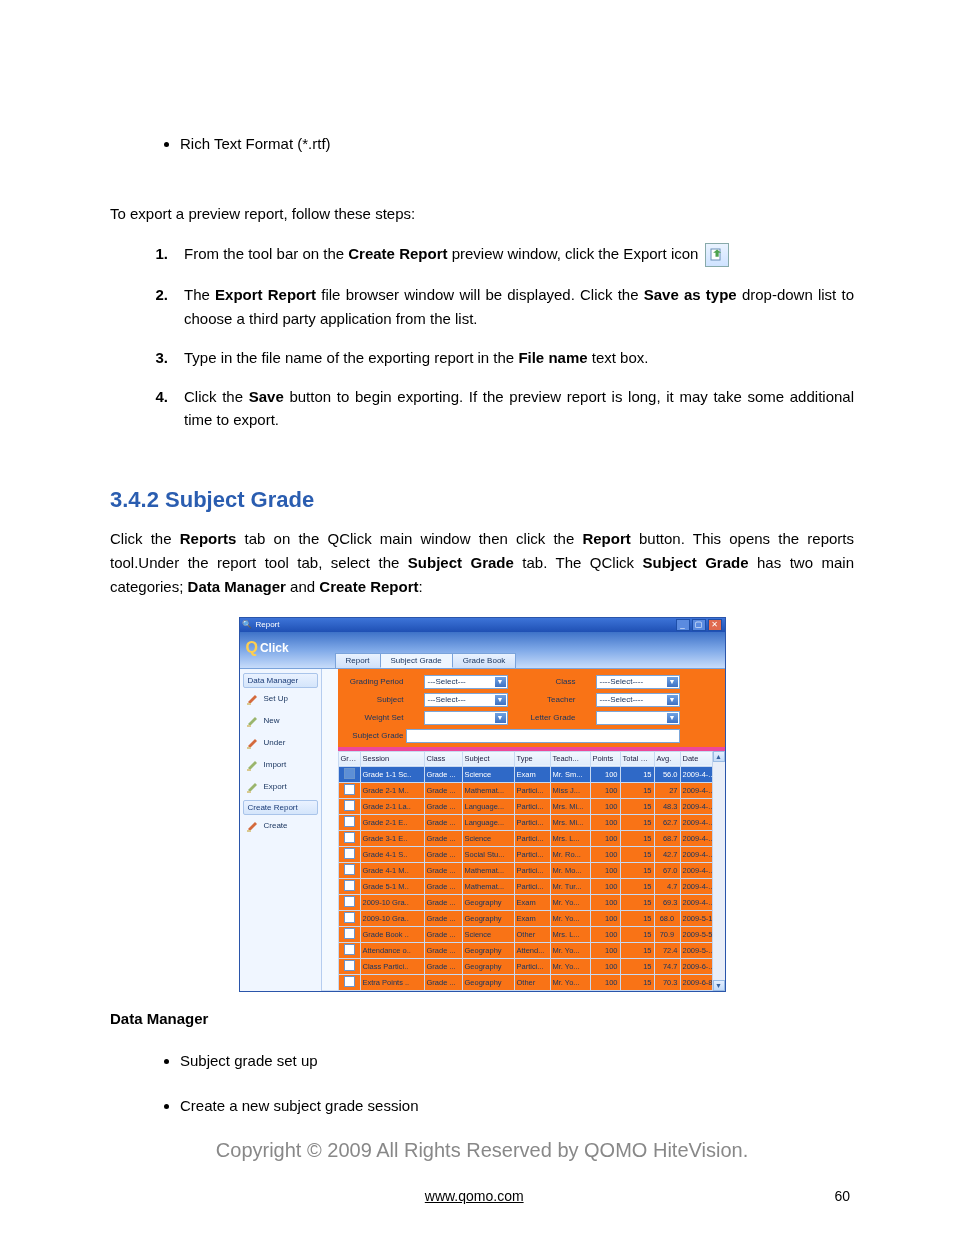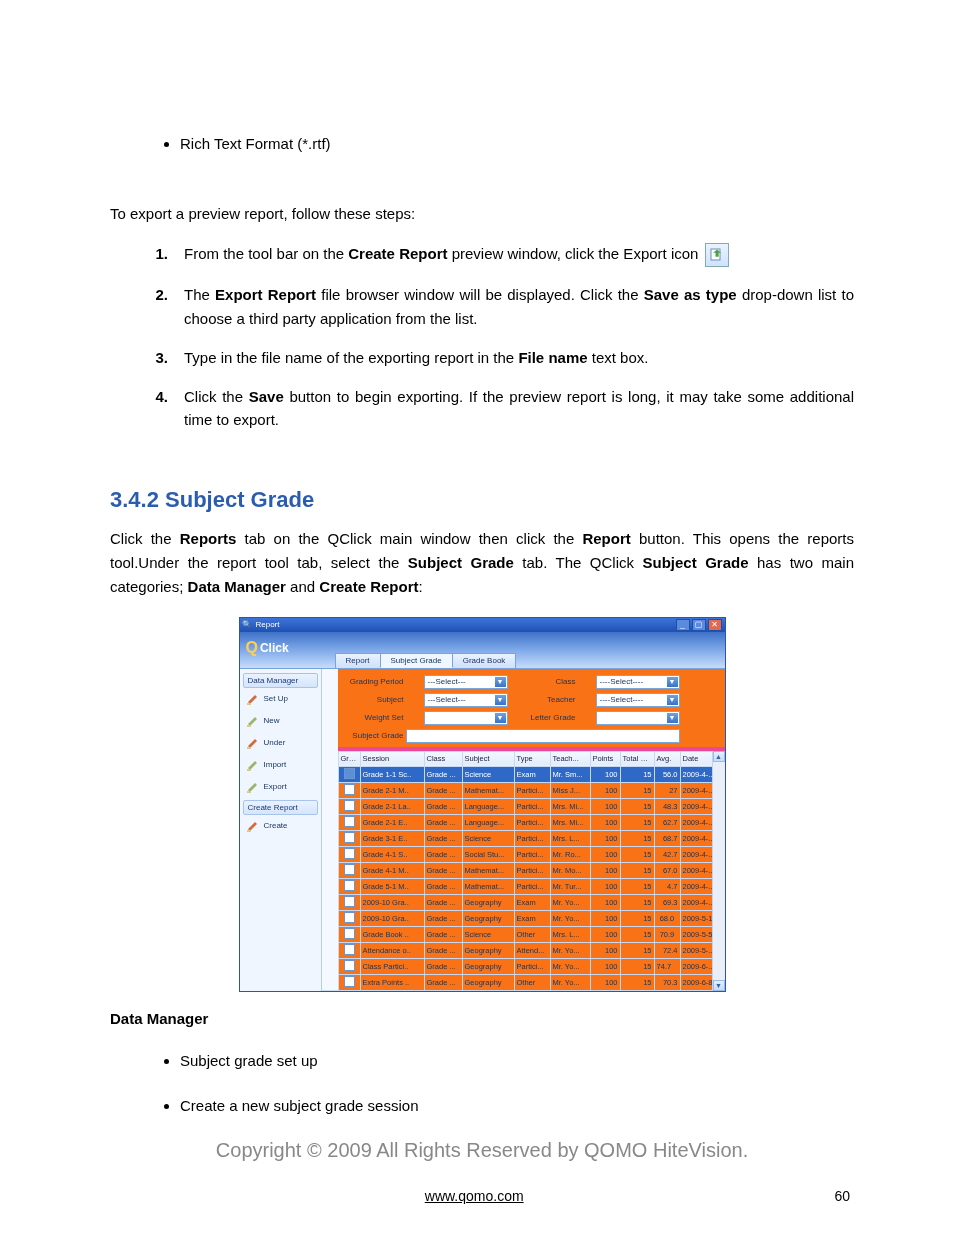--- a/index.html
+++ b/index.html
@@ -557,21 +557,21 @@
                 </tr>
                 <tr>
                   <td class="ck"><span class="ckbox"></span></td>
                   <td>Class Partici..</td>
                   <td>Grade ...</td>
                   <td>Geography</td>
                   <td>Partici...</td>
                   <td>Mr. Yo...</td>
                   <td style="text-align:right">100</td>
                   <td style="text-align:right">15</td>
-                  <td style="">74.7</td>
+                  <td style="text-align:right">74.7</td>
                   <td>2009-6-...</td>
                 </tr>
                 <tr>
                   <td class="ck"><span class="ckbox"></span></td>
                   <td>Extra Points ..</td>
                   <td>Grade ...</td>
                   <td>Geography</td>
                   <td>Other</td>
                   <td>Mr. Yo...</td>
                   <td style="text-align:right">100</td>

